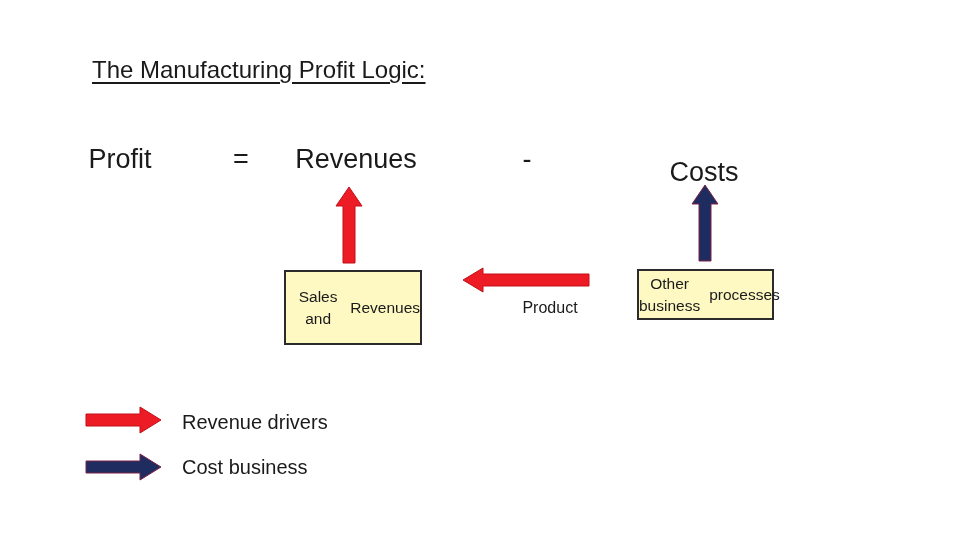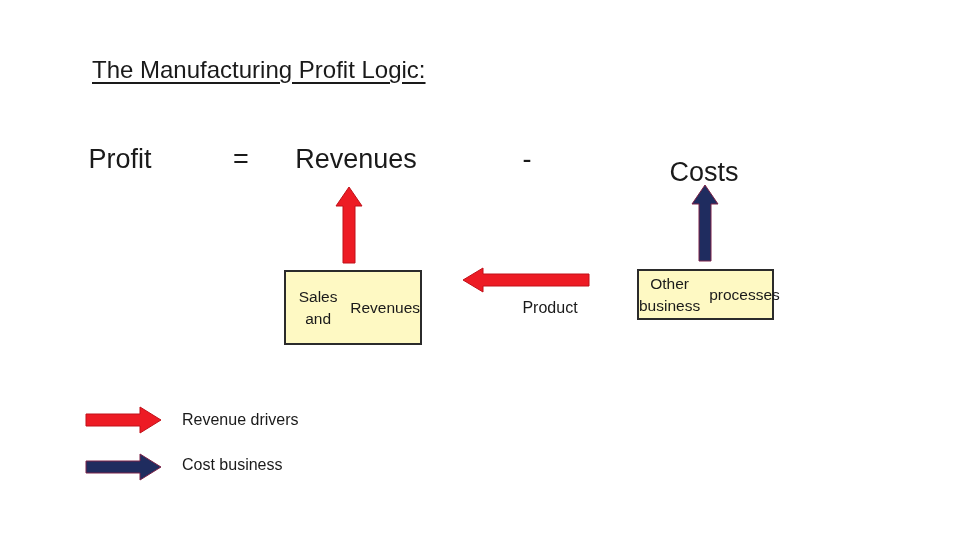--- a/index.html
+++ b/index.html
@@ -50,21 +50,21 @@
   .arrow-left-red  { left: 462px; top: 267px; }
   .legend-arrow-1  { left: 85px;  top: 406px; }
   .legend-arrow-2  { left: 85px;  top: 453px; }
   .product-label {
     left: 550px;
     top: 299px;
     font-size: 16px;
     transform: translateX(-50%);
     white-space: nowrap;
   }
-  .legend-label { left: 182px; font-size: 16px; white-space: nowrap; }
+  .legend-label { left: 182px; font-size: 20px; white-space: nowrap; }
   .legend-label-1 { top: 411px; }
   .legend-label-2 { top: 456px; }
   svg { display: block; }
 </style>
 </head>
 <body>
 
 <div class="slide">
 
   <div class="abs slide-title">The Manufacturing Profit Logic:</div>

